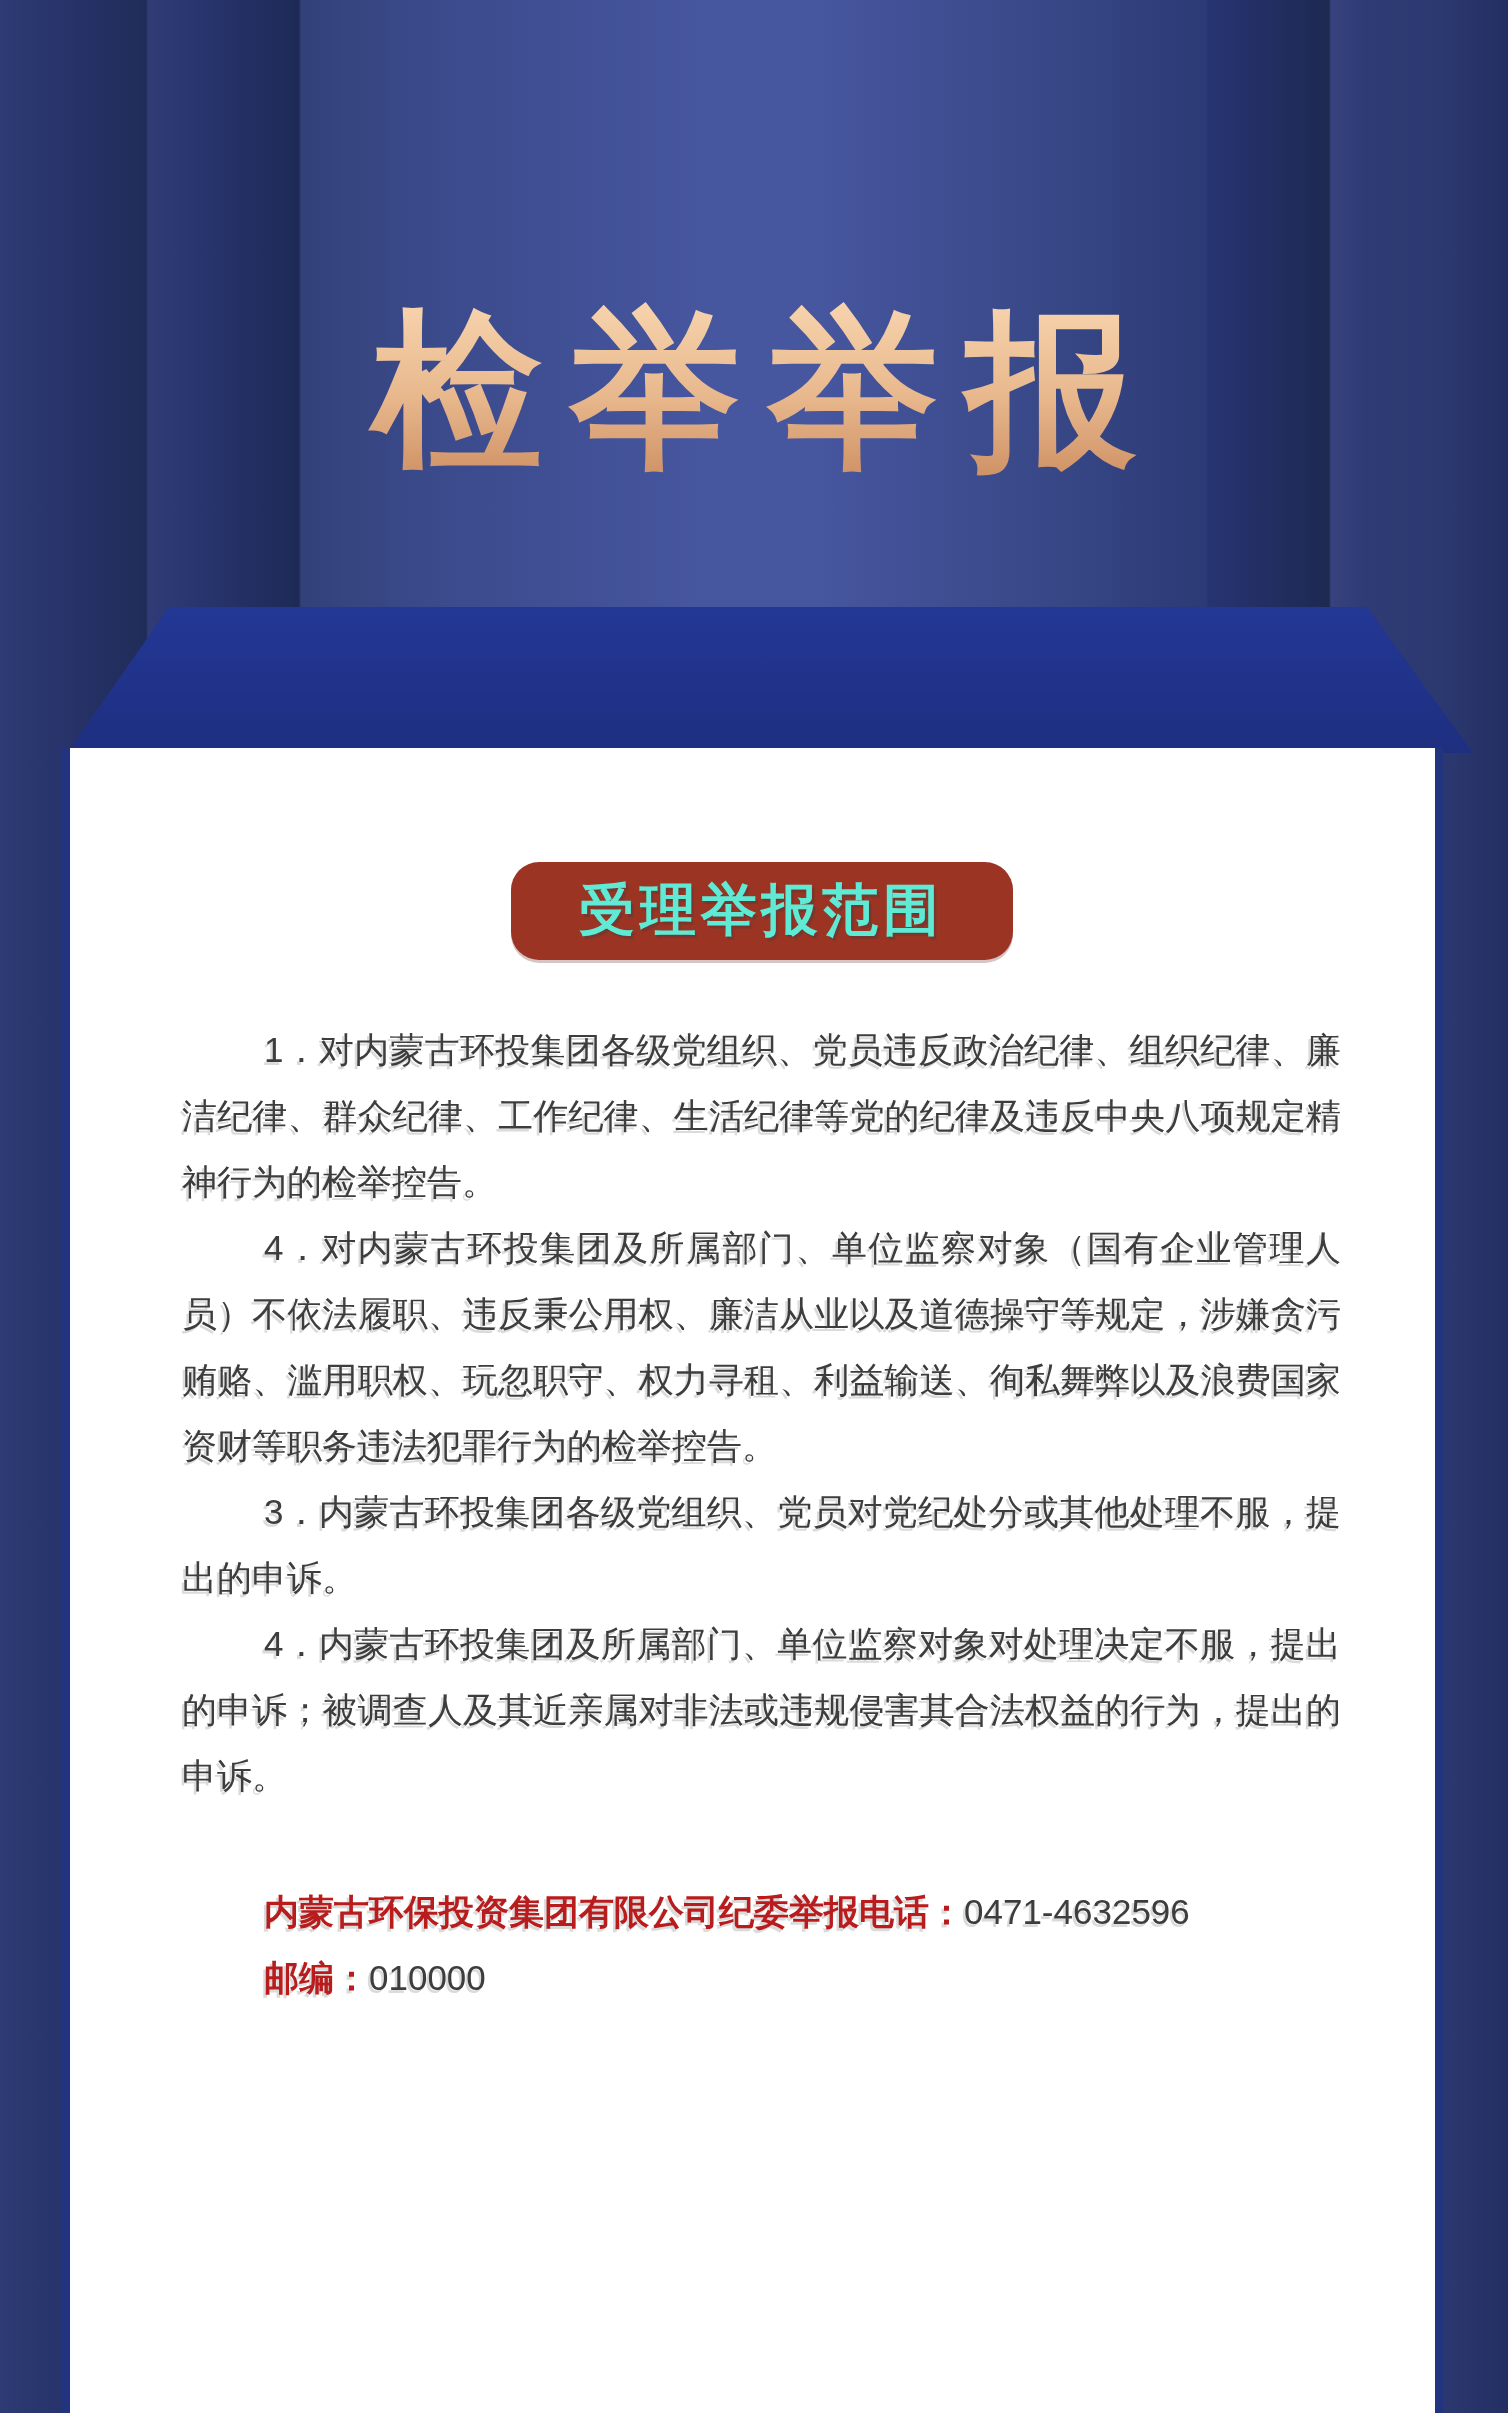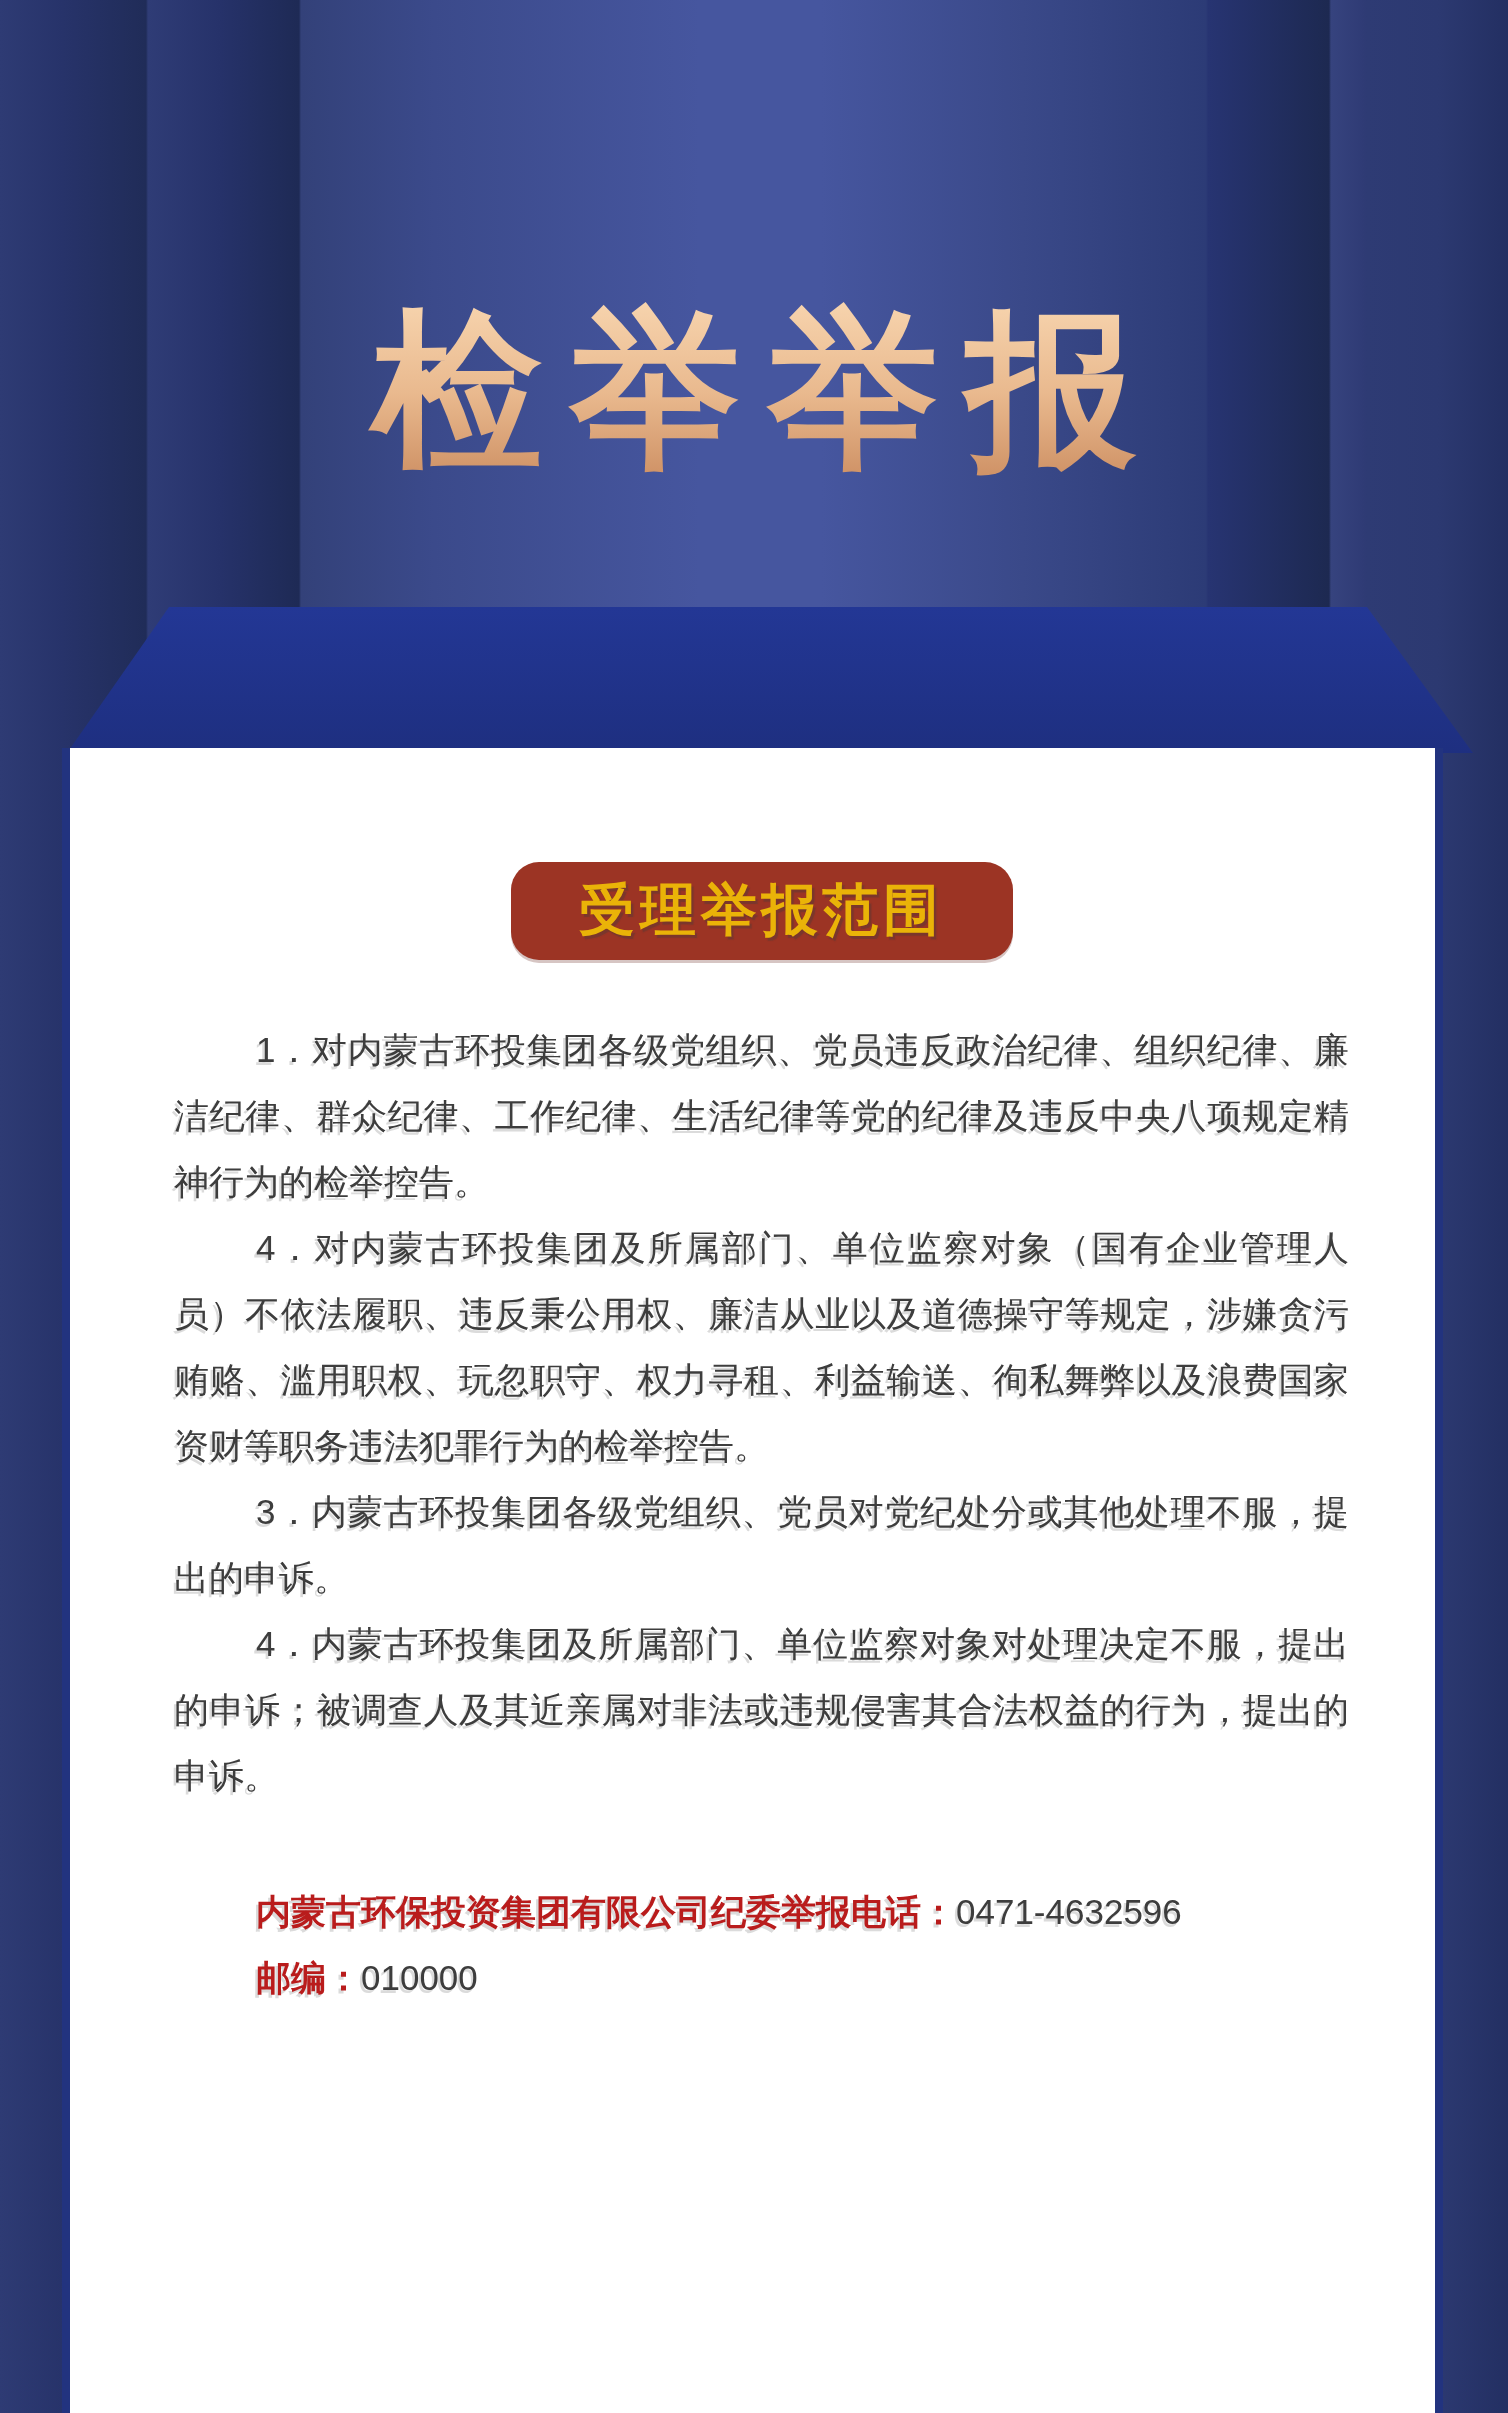--- a/index.html
+++ b/index.html
@@ -87,27 +87,27 @@
 
   .badge{
     width:502px; height:98px;
     margin:114px auto 0;
     background:#9c3424;
     border-radius:28px;
     display:flex; align-items:center; justify-content:center;
     box-shadow:0 2.9px 0 rgba(90,25,15,.25);
   }
   .badge span{
-    font-size:56px; font-weight:700; color:#eab308;
+    font-size:56px; font-weight:700; color:#5eead4;
     letter-spacing:4.8px;
     text-shadow:2.4px 3.4px 1px rgba(60,60,60,.35);
   }
   .badge.badge-channels{margin-top:90px;}
 
-  .body-block{margin:0;}
+  .body-block{margin:8px;}
   .first-after-badge{margin-top:57px;}
   .first-after-badge2{margin-top:70px;}
 
   .body-p{
     margin:0;
     font-size:35px; line-height:66px;
     color:#3d3d3d;
     text-align:justify;
     text-indent:82px;
     text-shadow:-2.4px 2.9px 0 rgba(125,125,125,.28);

